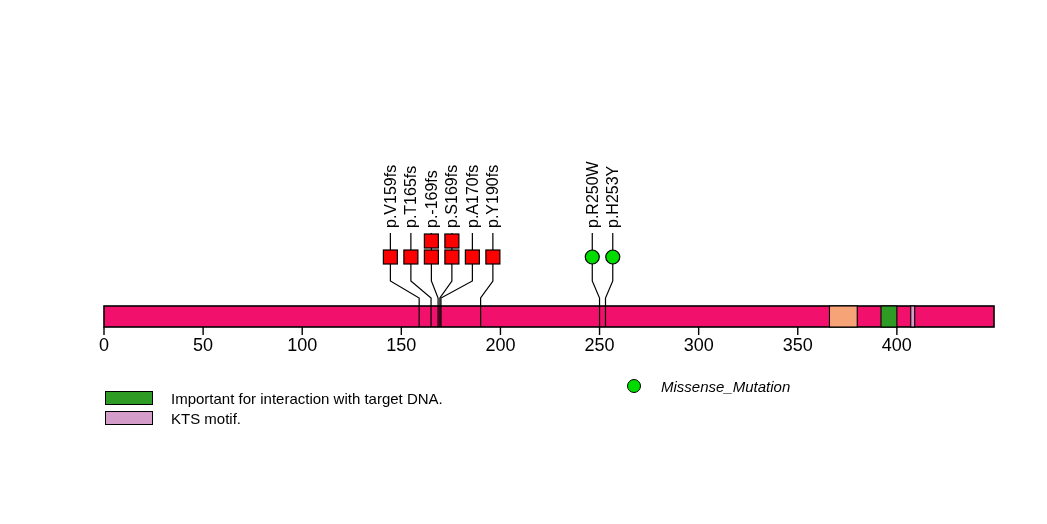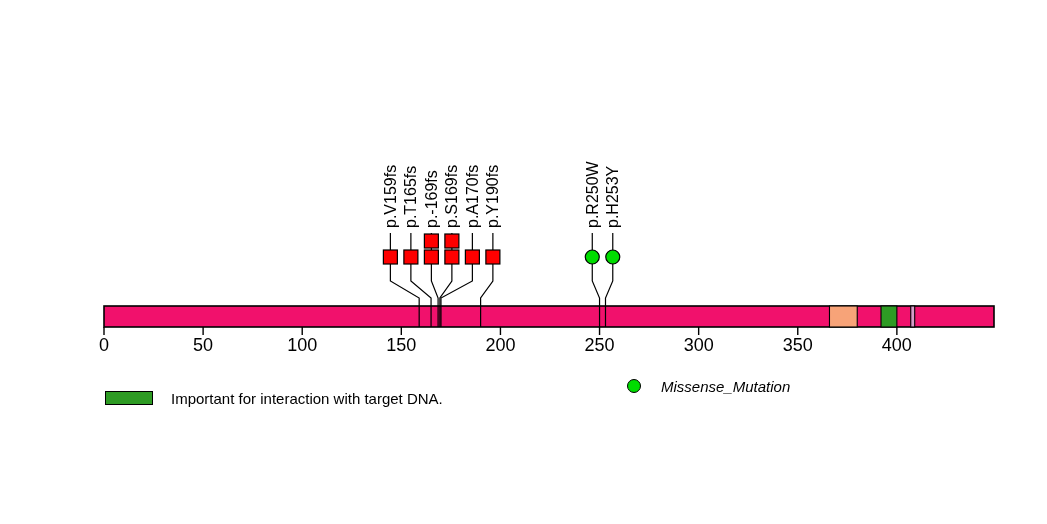--- a/index.html
+++ b/index.html
@@ -78,20 +78,24 @@
       <text x="797.7639198218263" y="351" text-anchor="middle" font-size="18">350</text>
       <line x1="896.8730512249443" y1="327" x2="896.8730512249443" y2="335" stroke="#000" stroke-width="1.4"></line>
       <text x="896.8730512249443" y="351" text-anchor="middle" font-size="18">400</text>
     </svg>
 
   <div class="legend" id="legend-domains">
     <div class="legend-row">
       <span class="swatch" style="background: rgb(46, 155, 36);"></span>
       <span class="legend-label">Important for interaction with target DNA.</span>
     </div>
+    <div class="legend-row">
+      <span class="swatch" style="background: rgb(212, 156, 200);"></span>
+      <span class="legend-label">KTS motif.</span>
+    </div>
   </div>
 
   <div class="legend" id="legend-mutations">
     <div class="legend-row">
       <span class="mk circle" style="background: rgb(0, 220, 0);"></span>
       <span class="legend-label">Missense_Mutation</span>
     </div>
   </div>
 
 </div>

